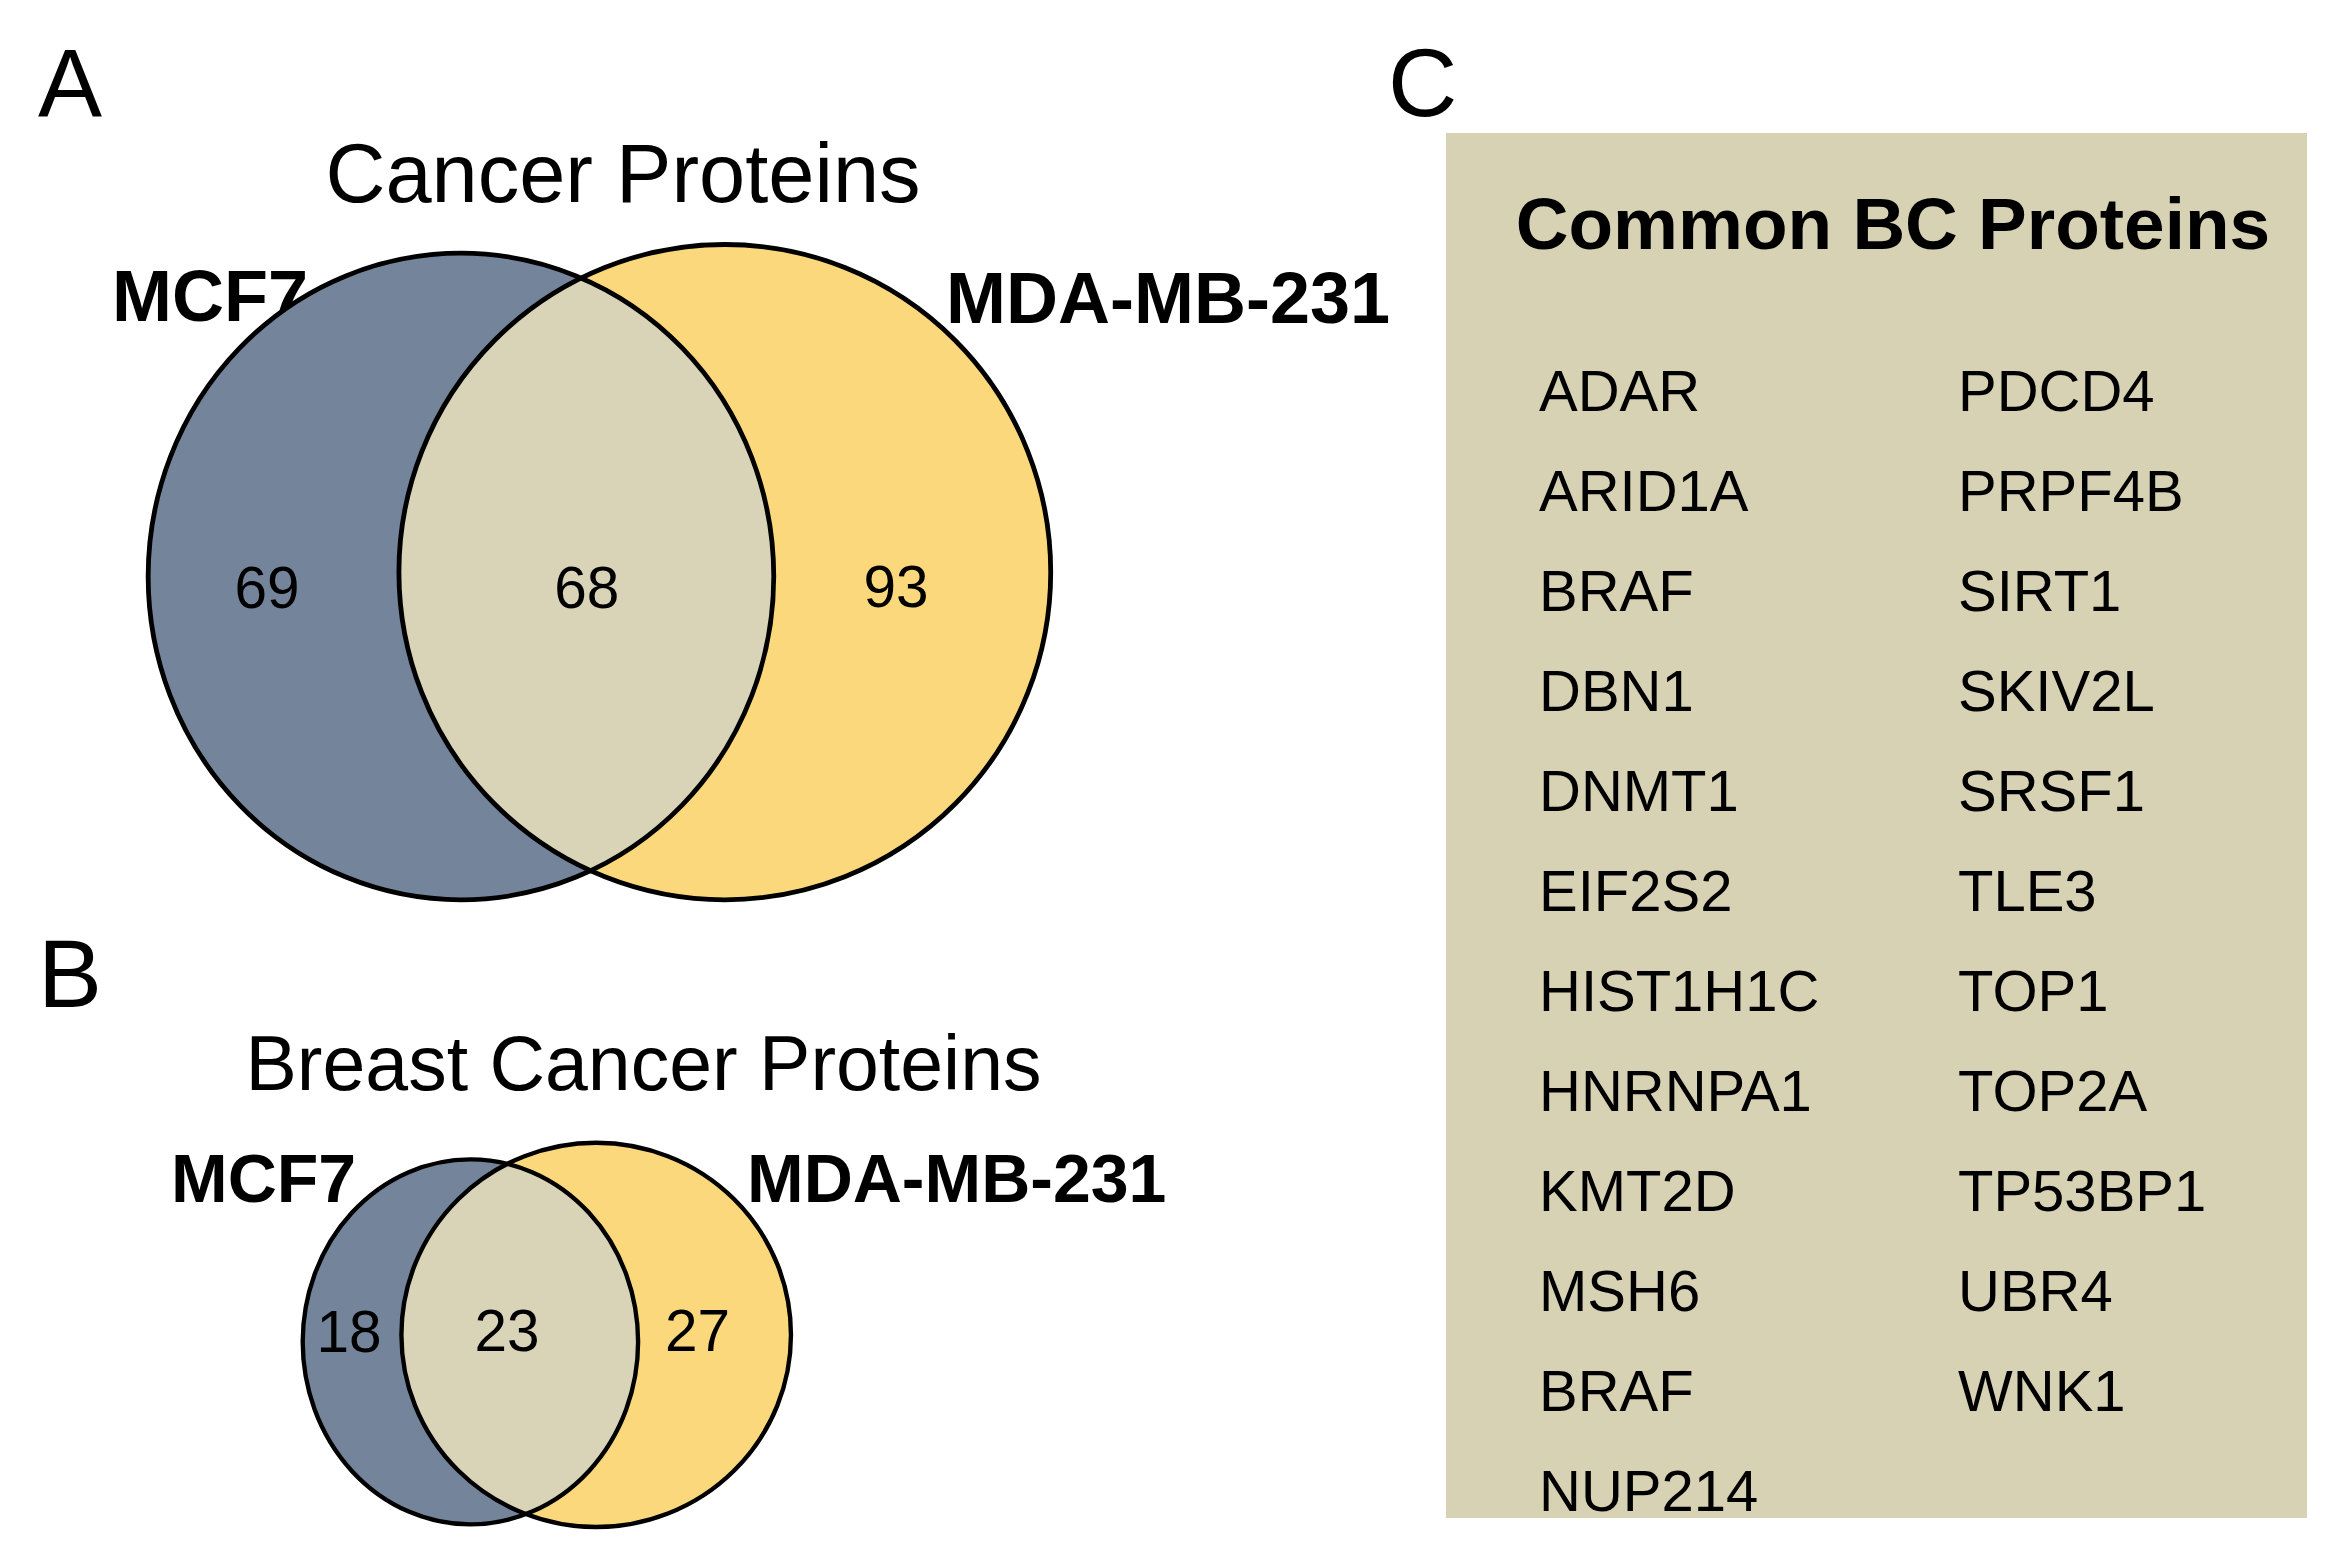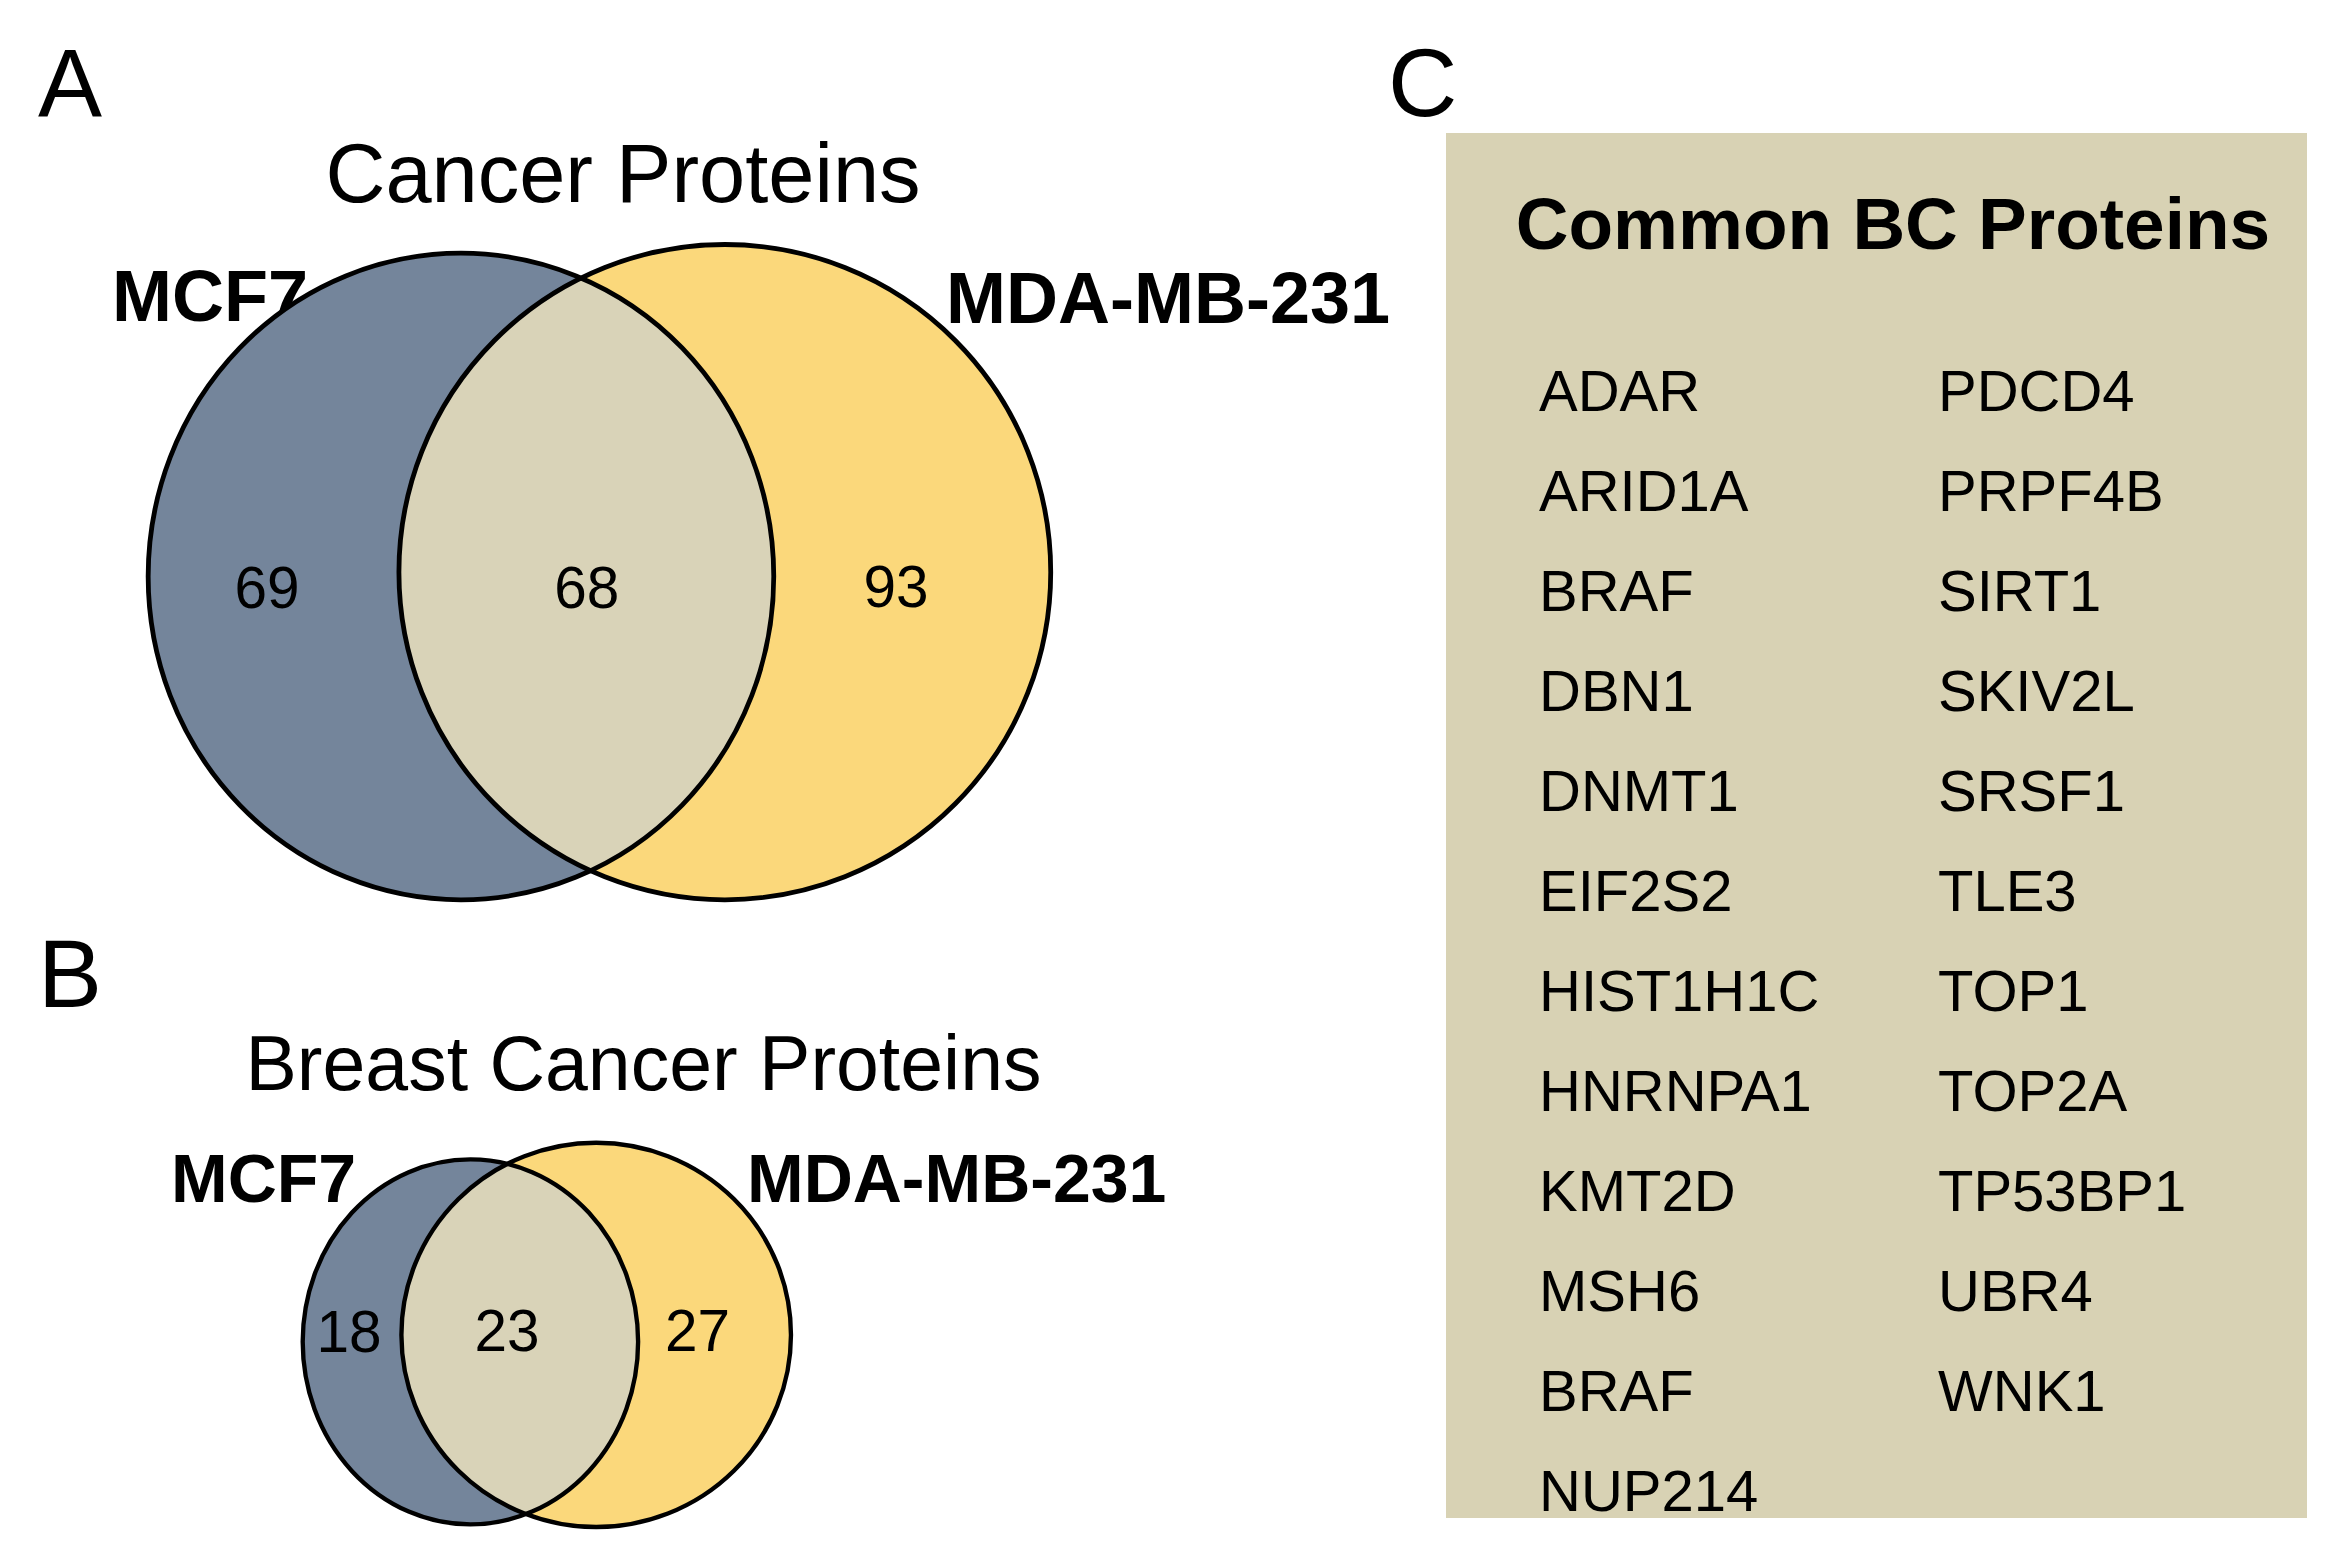--- a/index.html
+++ b/index.html
@@ -27,21 +27,21 @@
   .c-title {
     margin:0; padding-top:54px; text-align:center;
     font-weight:bold; font-size:73px; line-height:1;padding-left:33px;
   }
   .c-col {
     position:absolute; top:191px; list-style:none; margin:16px; padding:0;
     font-size:58px;
   }
   .c-col li { height:100px; display:flex; align-items:center; white-space:nowrap; }
   .c-col-1 { left:77px; }
-  .c-col-2 { left:476px; }
+  .c-col-2 { left:496px; }
 </style>
 </head>
 <body>
 
 <div class="figure">
 
   <div class="panel-letter" style="left:38px; top:35px;">A</div>
 
   <div class="venn-title" style="left:256px; top:132px; width:734px;">Cancer Proteins</div>
 

